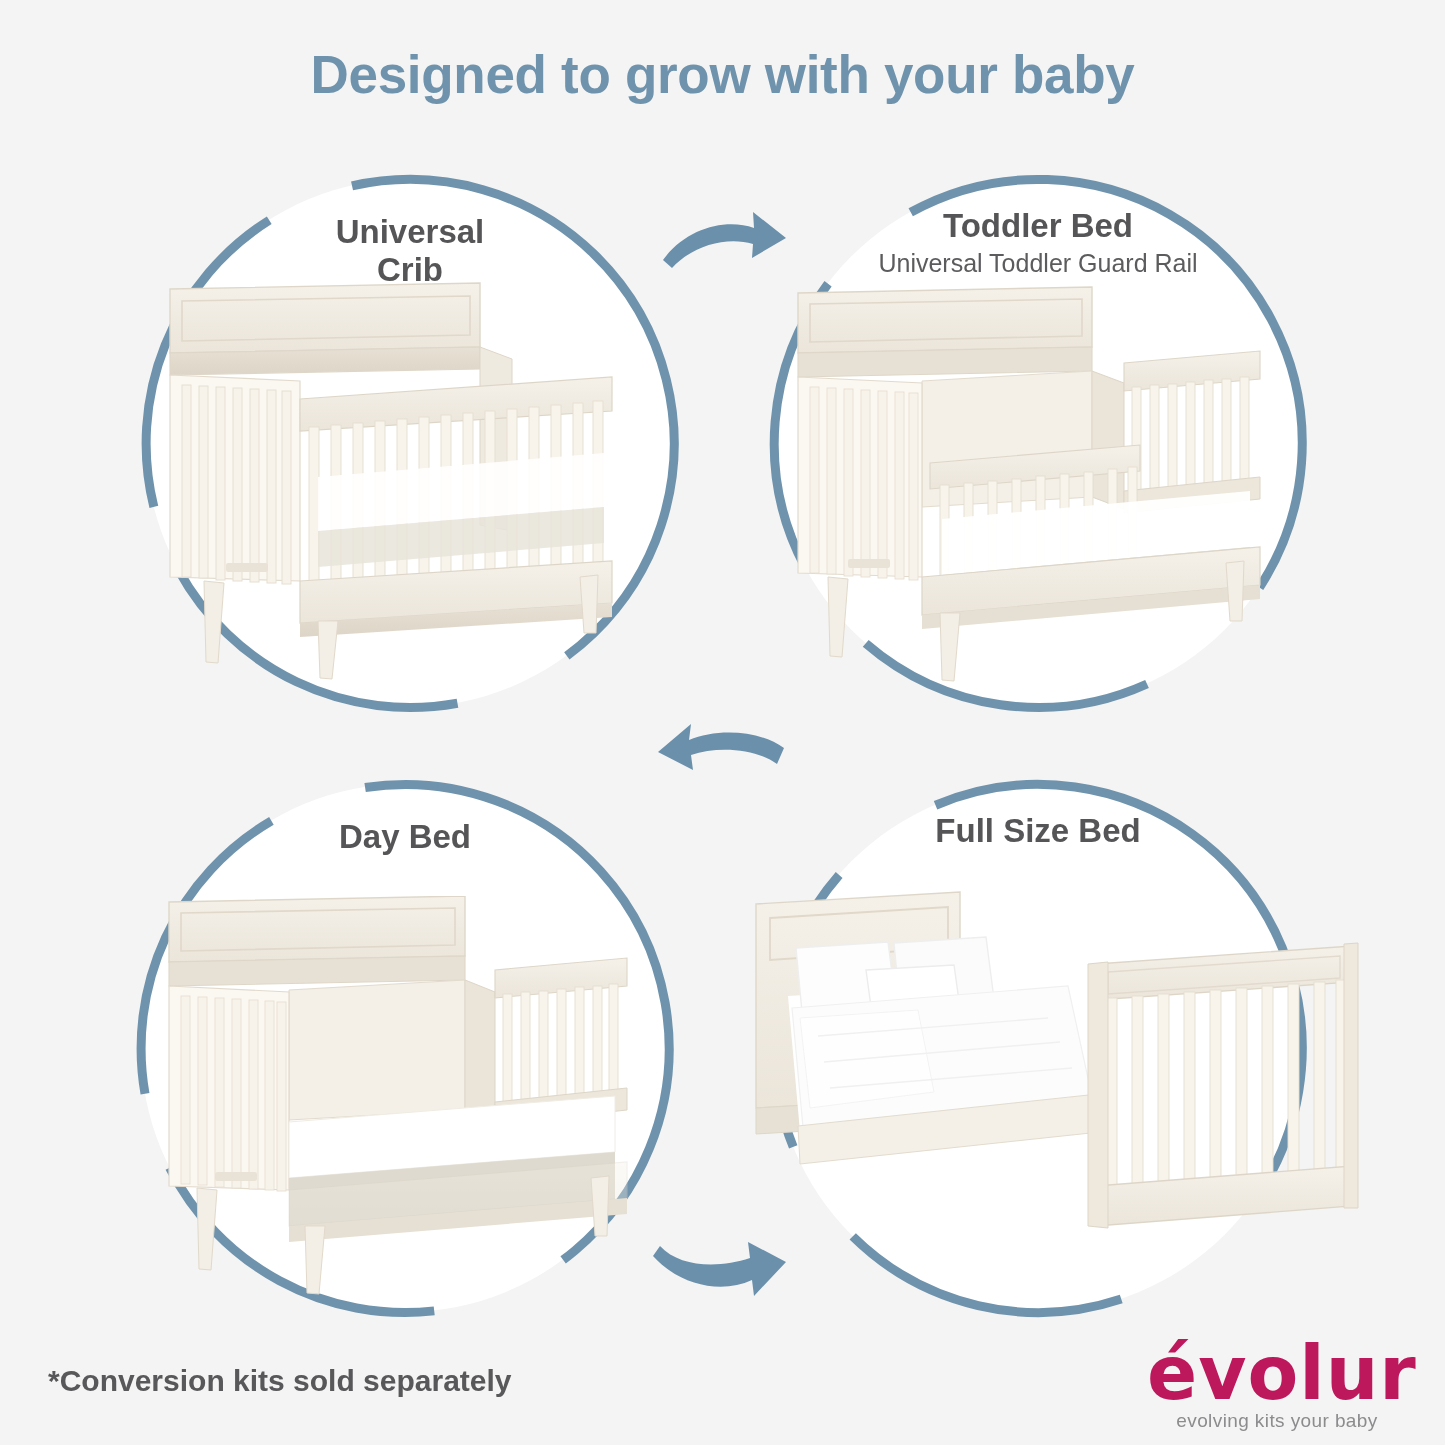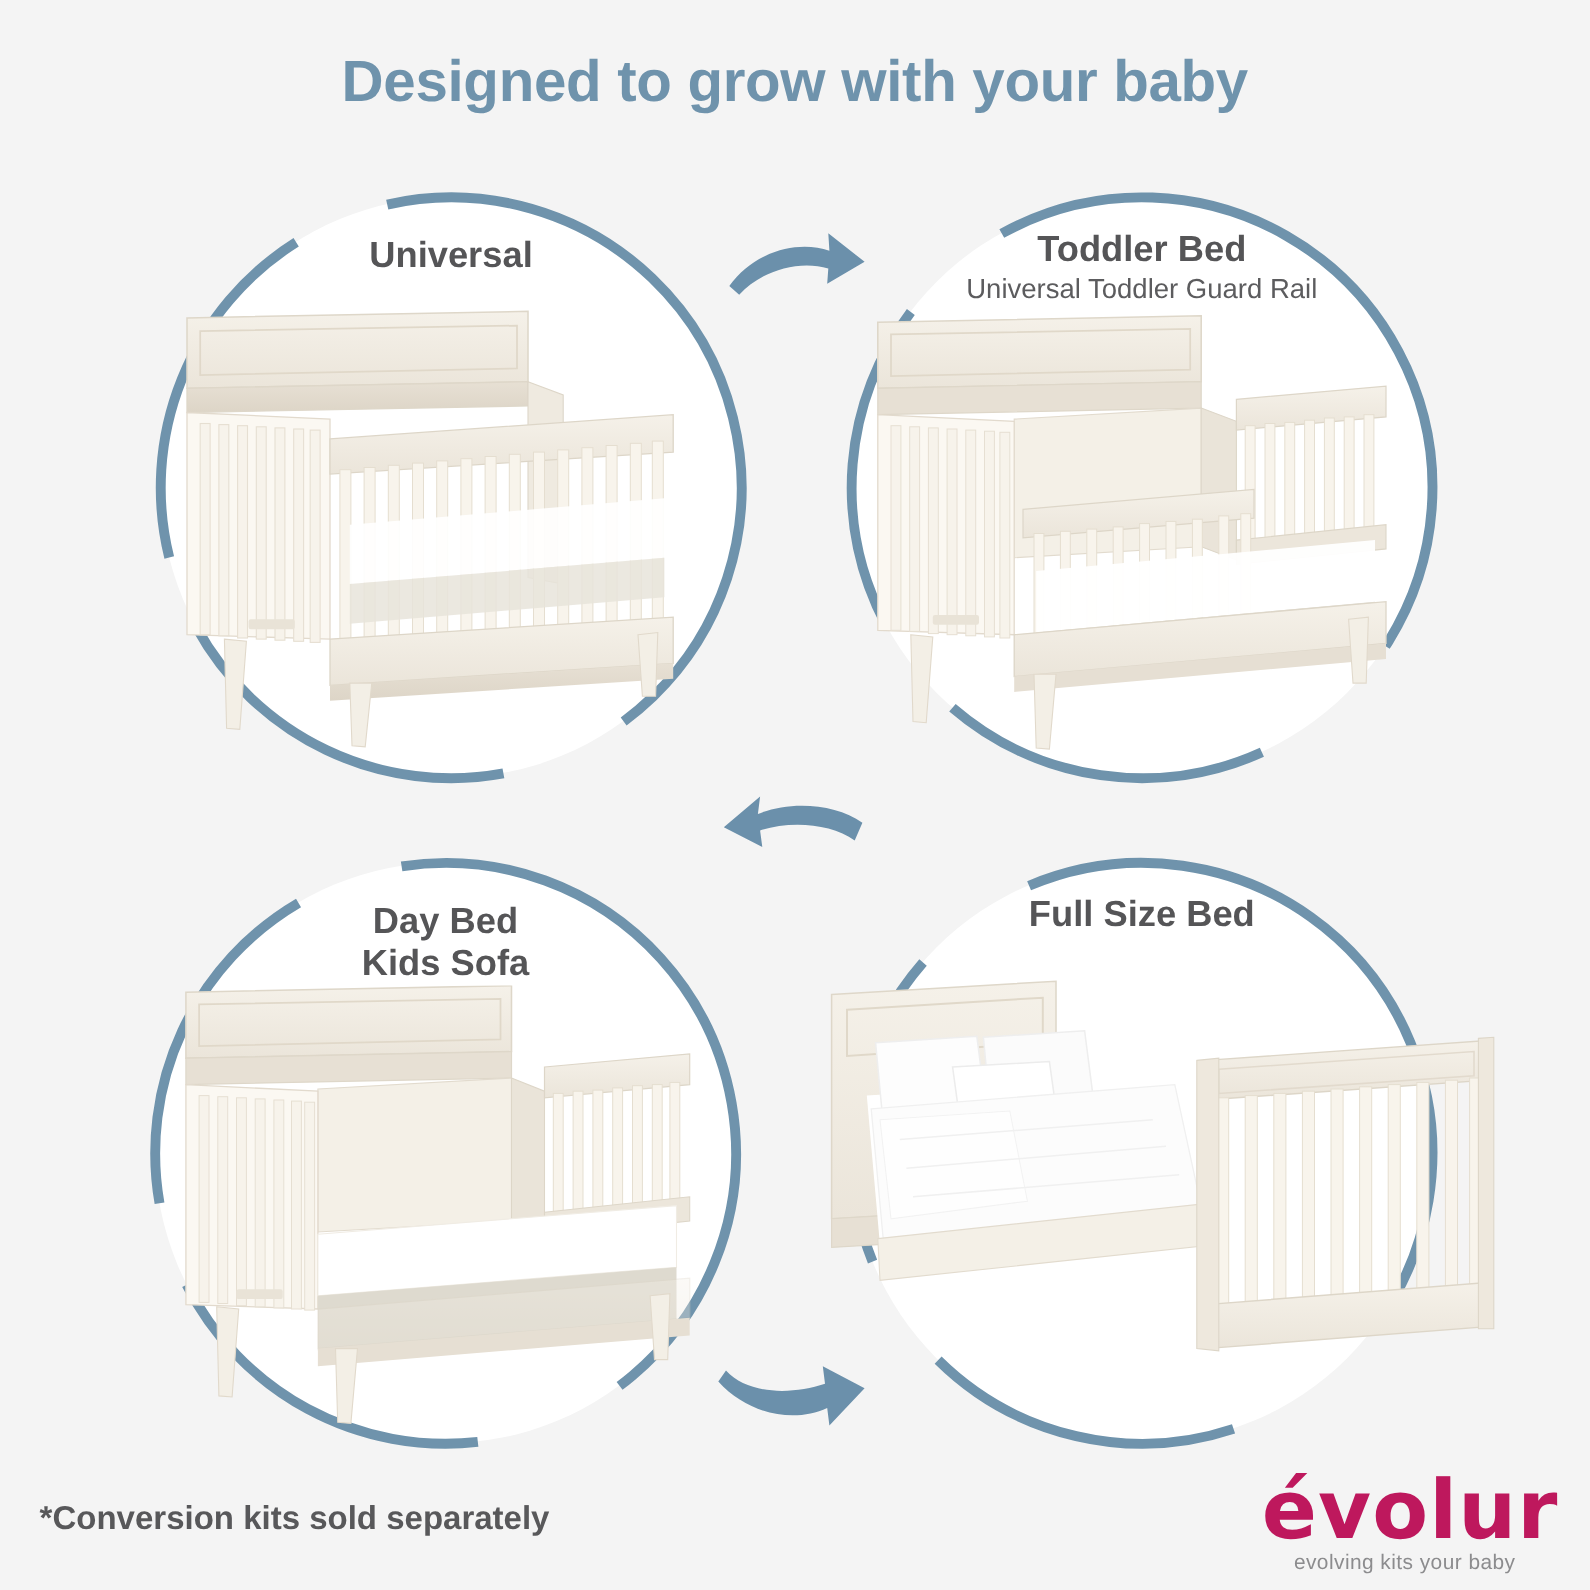--- a/index.html
+++ b/index.html
@@ -38,21 +38,21 @@
   .lab-sub {
     font-size: 25px; font-weight: normal; color: #5c5c5e;
     line-height: 1.2; margin-top: 3px;
   }
 
   
   .arrow { position: absolute; z-index: 8; }
 
   
   .footnote {
-    position: absolute; left: 36px; top: 1364px;
+    position: absolute; left: 48px; top: 1364px;
     font-size: 30px; font-weight: bold; color: #58585a;
   }
   .brand {
     position: absolute; right: 38px; top: 1338px;
     width: 260px; text-align: center;
   }
   .brand-word {
     font-family: "DejaVu Sans", sans-serif;
     font-size: 74px; color: #be185d; line-height: 0.95;
     font-weight: bold; letter-spacing: 1px;
@@ -133,20 +133,21 @@
 
       <path d="M36 300 L56 302 L50 382 L38 381 Z" fill="#f3efe6" stroke="#e1d9cb" stroke-width="1"></path>
       <path d="M150 340 L170 340 L164 398 L152 397 Z" fill="#f3efe6" stroke="#e1d9cb" stroke-width="1"></path>
       <path d="M412 296 L430 294 L428 352 L416 352 Z" fill="#f3efe6" stroke="#e1d9cb" stroke-width="1"></path>
 
       <rect x="58" y="282" width="42" height="9" rx="2" fill="#e9e3d7"></rect>
     </svg>
 
     <div class="labels" style="top:40px;">
       <div class="lab-main">Universal</div>
+      <div class="lab-main">Crib</div>
     </div>
   </div>
 
   <div class="panel" style="left:768px; top:173px; width:540px; height:540px;">
 
     <svg class="ring-open" viewBox="0 0 540 540">
       <circle cx="270" cy="270" r="264" fill="#ffffff"></circle>
       <path d="M 270 6 A 264 264 0 1 1 269 6" fill="none" stroke="#6f93ac" stroke-width="9" stroke-dasharray="300 110 700 150" stroke-linecap="butt" transform="rotate(-118 270 270)"></path>
     </svg>
 
@@ -259,21 +260,20 @@
       <path d="M126 330 L464 302 L464 318 L126 346 Z" fill="#e6dfd3"></path>
 
       <path d="M34 292 L54 294 L48 374 L36 373 Z" fill="#f3efe6" stroke="#e1d9cb" stroke-width="1"></path>
       <path d="M142 330 L162 330 L156 398 L144 397 Z" fill="#f3efe6" stroke="#e1d9cb" stroke-width="1"></path>
       <path d="M428 282 L446 280 L444 340 L432 340 Z" fill="#f3efe6" stroke="#e1d9cb" stroke-width="1"></path>
       <rect x="52" y="276" width="42" height="9" rx="2" fill="#e9e3d7"></rect>
     </svg>
 
     <div class="labels" style="top:40px;">
       <div class="lab-main">Day Bed</div>
-      <div class="lab-main">Kids Sofa</div>
     </div>
   </div>
 
   <div class="panel" style="left:768px; top:778px; width:540px; height:540px;">
 
     <svg class="ring-open" viewBox="0 0 540 540">
       <circle cx="270" cy="270" r="264" fill="#ffffff"></circle>
       <path d="M 270 6 A 264 264 0 1 1 269 6" fill="none" stroke="#6f93ac" stroke-width="9" stroke-dasharray="290 120 690 160" stroke-linecap="butt" transform="rotate(-112 270 270)"></path>
     </svg>
 

